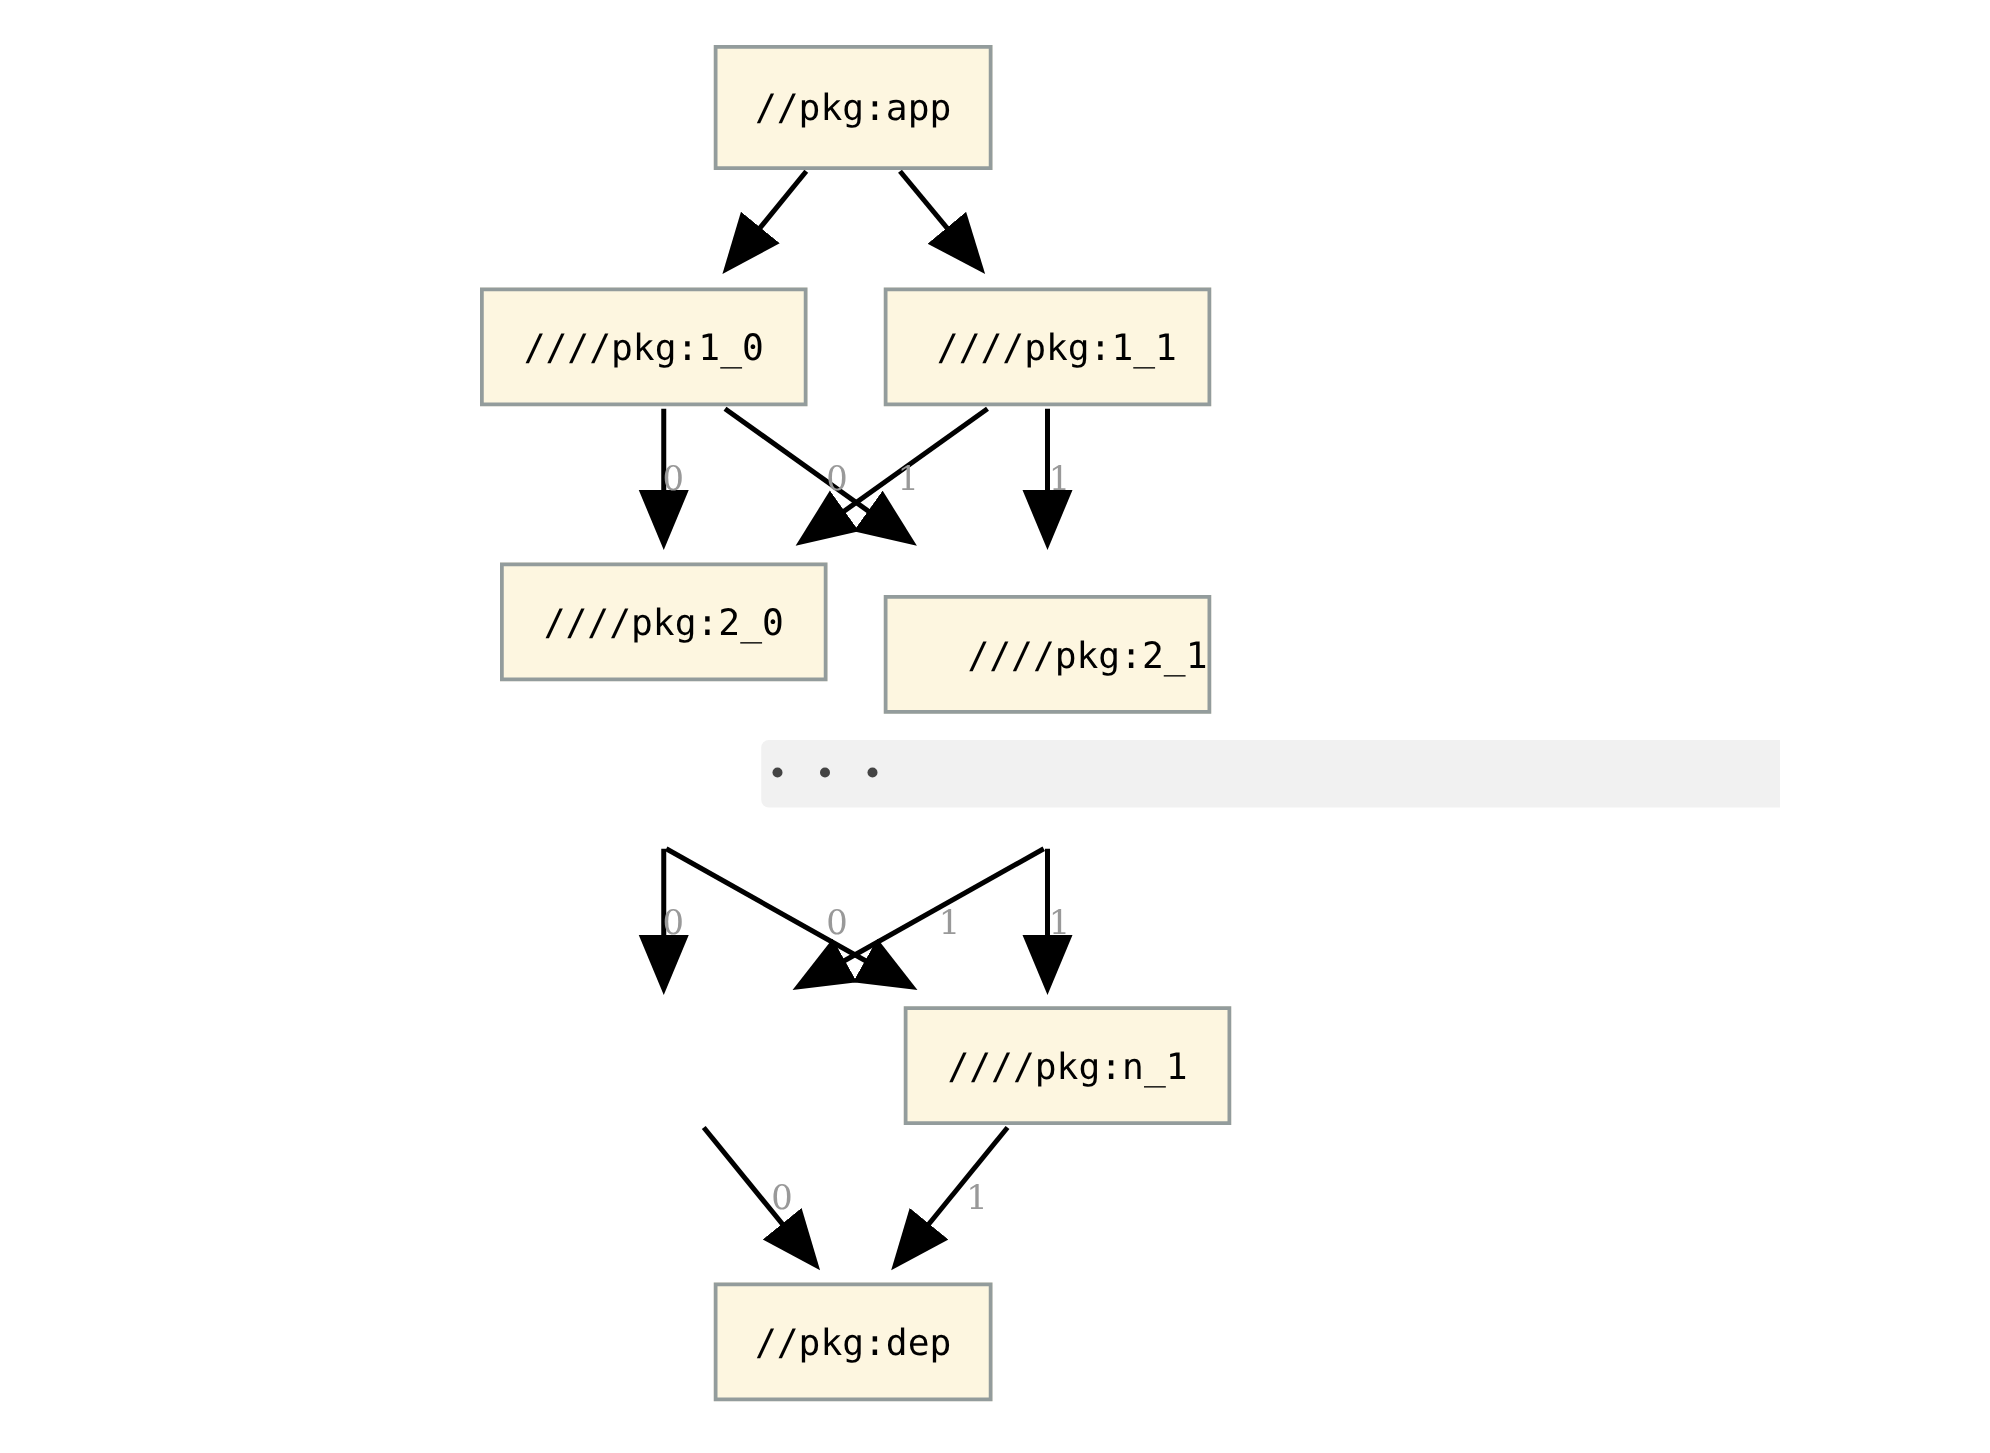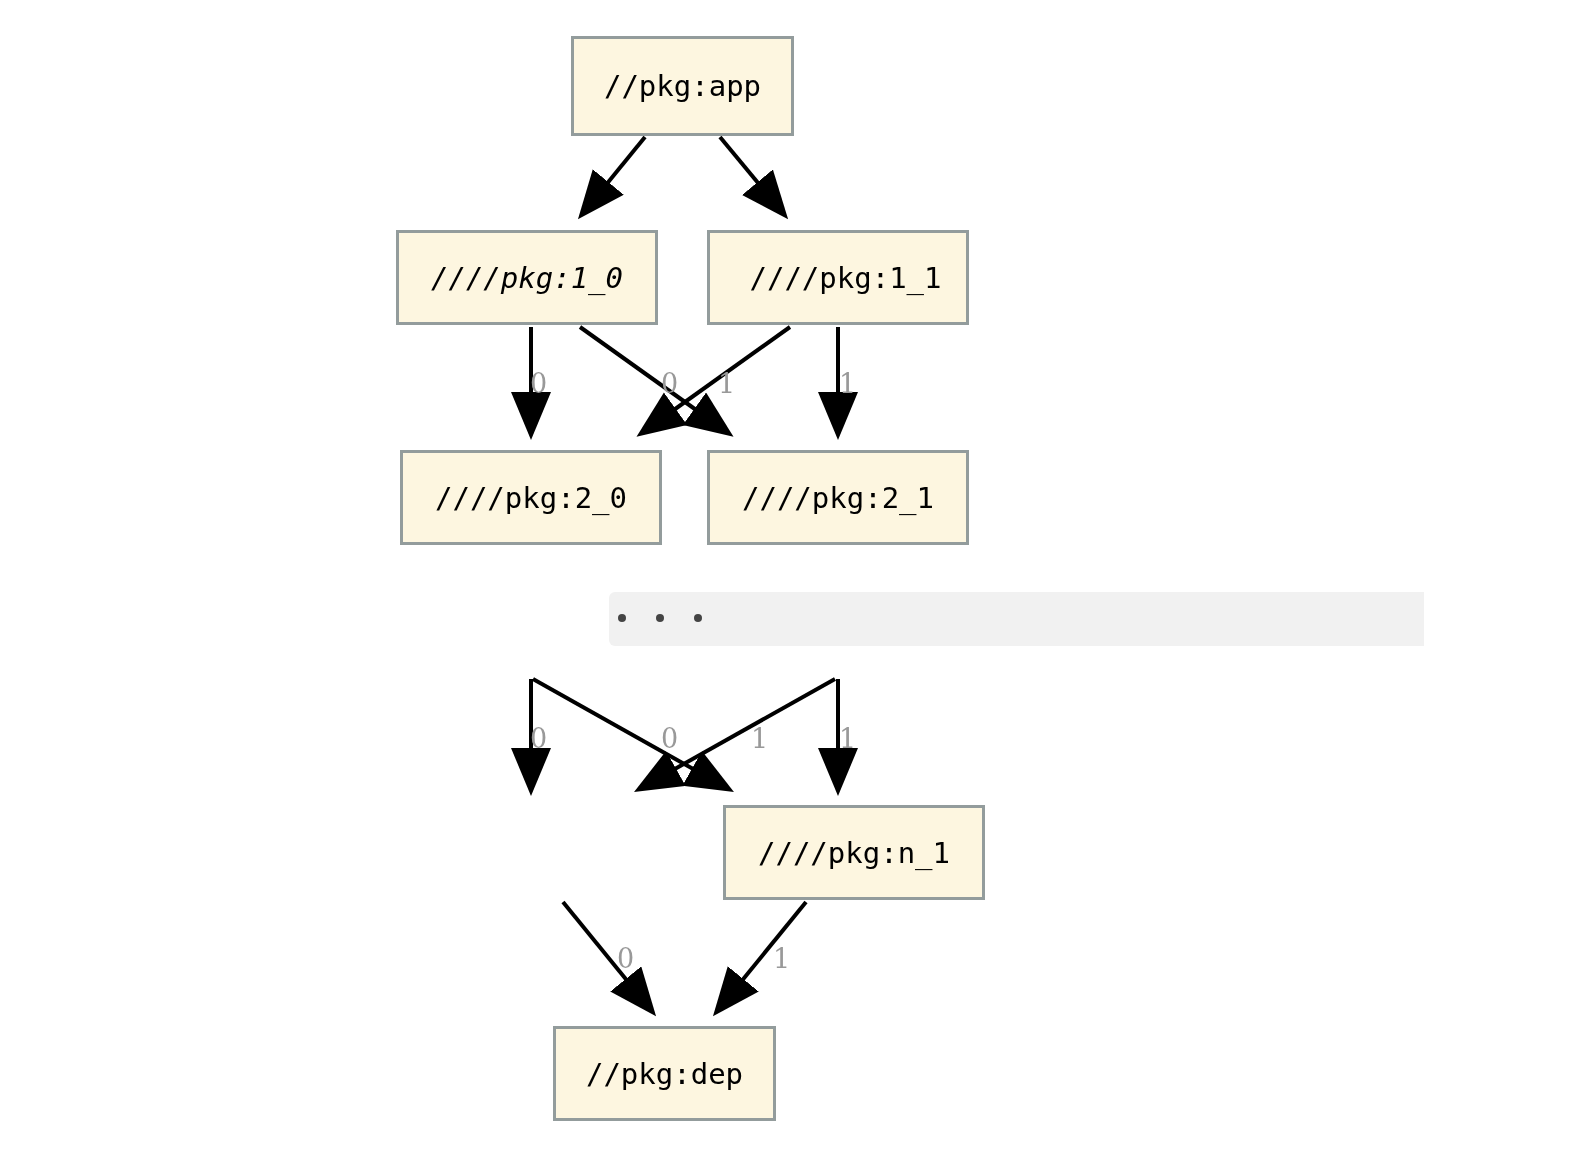--- a/index.html
+++ b/index.html
@@ -119,42 +119,42 @@
 
     <g>
       <path d="M806,902 L718,1010" stroke="#000000" stroke-width="4" fill="none" marker-end="url(#arrow)"></path>
     </g>
   </svg>
 
   <div class="node" style="left:571px; top:36px; width:223px; height:100px;">
     <span>//pkg:app</span>
   </div>
 
-  <div class="node" style="left:396px; top:230px; width:262px; height:95px;font-style:italic;">
+  <div class="node" style="left:384px; top:230px; width:262px; height:95px;">
     <span>////pkg:1_0</span>
   </div>
 
   <div class="node" style="left:707px; top:230px; width:262px; height:95px;padding-left:15px;">
     <span>////pkg:1_1</span>
   </div>
 
   <div class="node" style="left:400px; top:450px; width:262px; height:95px;">
     <span>////pkg:2_0</span>
   </div>
 
-  <div class="node" style="left:707px; top:450px; width:262px; height:95px;">
+  <div class="node" style="left:707px; top:476px; width:262px; height:95px;justify-content:flex-end;">
     <span>////pkg:2_1</span>
   </div>
 
 
   <div class="node" style="left:707px; top:805px; width:262px; height:95px;margin-left:16px;">
     <span>////pkg:n_1</span>
   </div>
 
-  <div class="node" style="left:553px; top:1026px; width:223px; height:95px;">
+  <div class="node" style="left:571px; top:1026px; width:223px; height:95px;">
     <span>//pkg:dep</span>
   </div>
 
   <div class="edge-label" style="left:530px; top:370px;">0</div>
   <div class="edge-label" style="left:661px; top:370px;">0</div>
   <div class="edge-label" style="left:718px; top:370px;">1</div>
   <div class="edge-label" style="left:839px; top:370px;">1</div>
 
   <div class="edge-label" style="left:530px; top:725px;">0</div>
   <div class="edge-label" style="left:661px; top:725px;">0</div>

